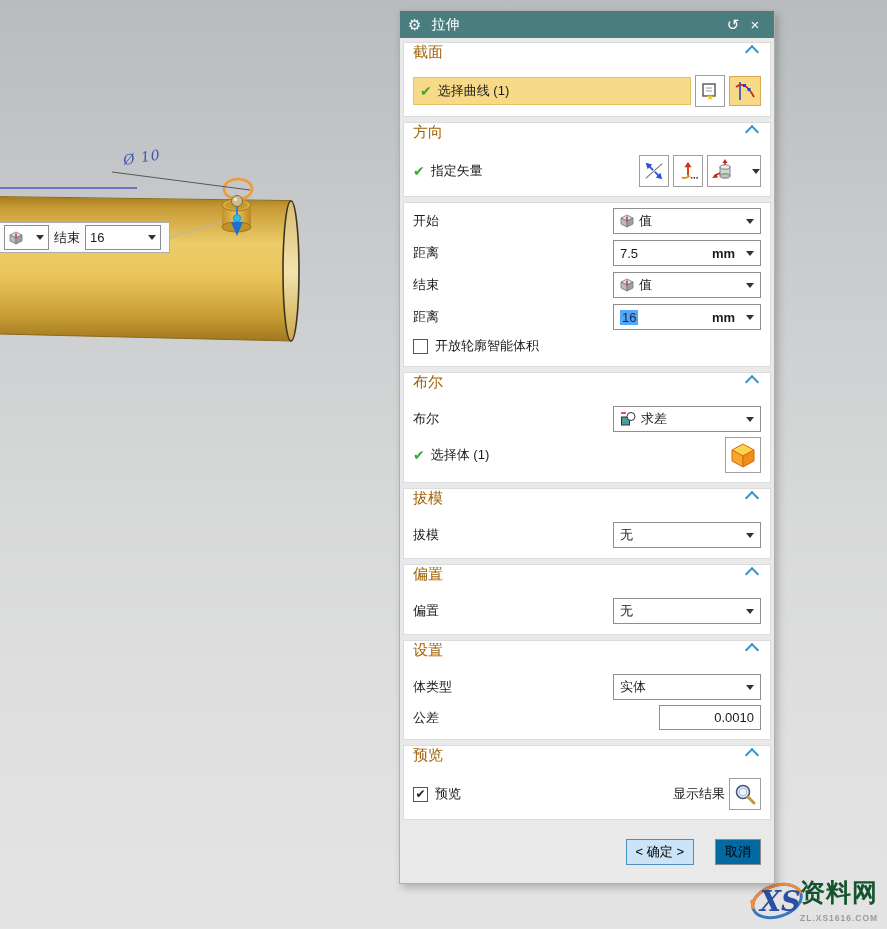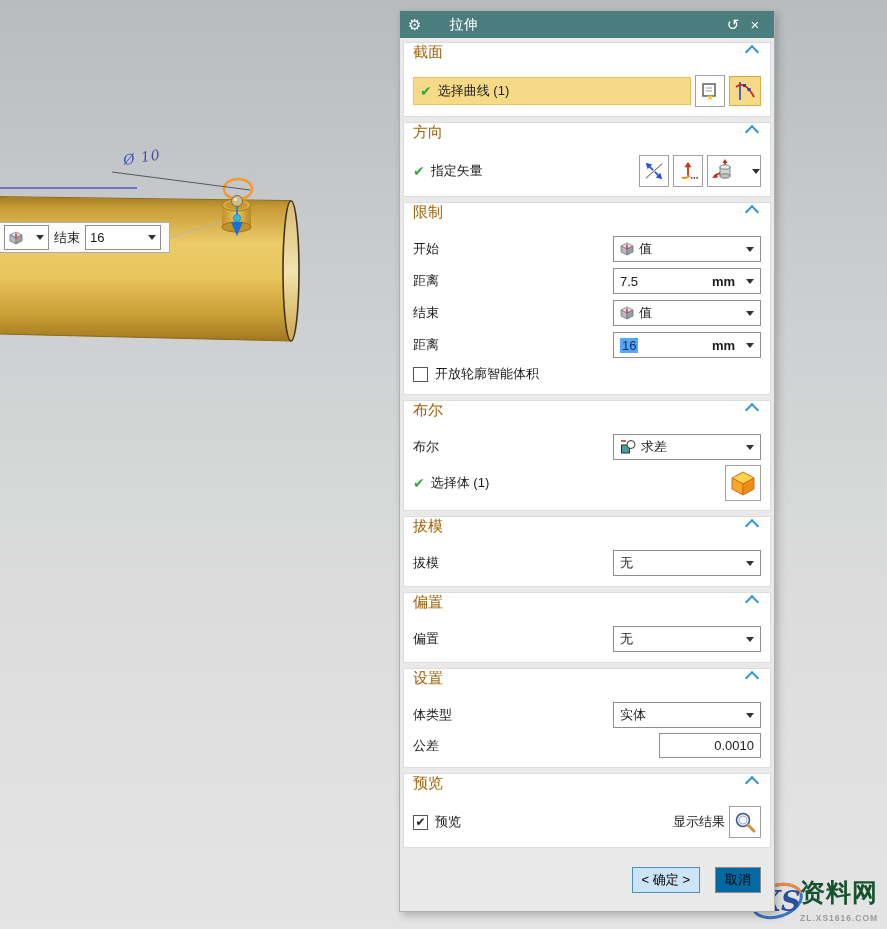--- a/index.html
+++ b/index.html
@@ -24,21 +24,21 @@
   .mini-lbl{font-size:13px;white-space:nowrap;}
   
   .dialog{
     position:absolute;left:399px;top:10px;width:376px;min-height:858px;z-index:2;
     background:#e9e9e9;border:1px solid #b0b0b0;box-shadow:3px 4px 8px rgba(0,0,0,.22);
     box-sizing:border-box;display:flex;flex-direction:column;
   }
   .titlebar{height:27px;background:#4a7e7e;color:#fff;display:flex;align-items:center;
     padding:0 8px;flex:0 0 auto;}
   .titlebar .gear{font-size:15px;line-height:1;}
-  .titlebar .title{flex:1;margin-left:28px;font-size:14px;}
+  .titlebar .title{flex:1;margin-left:10px;font-size:14px;}
   .tb-icon{width:22px;text-align:center;cursor:pointer;font-size:15px;line-height:1;}
   .dlg-body{flex:1;padding:4px 2px 0 2px;}
   .block{background:#fff;border:1px solid #dcdcdc;margin:0 1px 5px 1px;padding:0 9px 9px 9px;}
   .block-header{height:28px;display:flex;align-items:flex-start;justify-content:space-between;
     color:#a16207;font-size:15px;}
   .chev{width:8px;height:8px;border-left:2px solid #2e95d3;border-top:2px solid #2e95d3;
     transform:rotate(45deg);margin:4px 4px 0 0;}
   .row{display:flex;align-items:center;margin-top:4px;min-height:28px;}
   .spacer{flex:1;}
   .lbl{font-size:13px;white-space:nowrap;}
@@ -57,21 +57,21 @@
     display:flex;align-items:center;justify-content:center;margin-left:4px;flex:0 0 auto;}
   .iconbtn.big{height:32px;width:30px;}
   .iconbtn.wide{width:54px;gap:3px;}
   .iconbtn.active{background:#f7da87;border-color:#d8a94e;width:32px;height:30px;}
   .iconbtn.body{width:36px;height:36px;}
   .cb{width:15px;height:15px;border:1px solid #555;background:#fff;display:inline-flex;
     align-items:center;justify-content:center;font-size:12px;color:#222;box-sizing:border-box;
     margin-right:7px;flex:0 0 auto;}
   .tolfield{box-sizing:border-box;height:25px;width:102px;background:#fff;border:1px solid #8f8f8f;
     display:flex;align-items:center;justify-content:flex-end;padding:0 6px;}
-  .footer{flex:0 0 auto;display:flex;justify-content:flex-end;align-items:center;gap:15px;
+  .footer{flex:0 0 auto;display:flex;justify-content:flex-end;align-items:center;gap:21px;
     padding:14px 13px 18px 13px;}
   .btn{height:26px;padding:0 9px;display:inline-flex;align-items:center;border:1px solid #8a8a8a;
     background:#0369a1;font-size:13px;cursor:pointer;}
   .btn.primary{background:#cbe4f7;border:1px solid #4a8fc2;}
   
   .watermark{position:absolute;left:748px;top:874px;width:139px;height:54px;z-index:1;
     display:flex;align-items:center;}
   .wm-text{display:flex;flex-direction:column;margin-left:-6px;}
   .wm-name{font-size:25px;font-weight:bold;color:#14532d;letter-spacing:1px;line-height:1;}
   .wm-url{font-size:8.5px;font-weight:bold;color:#9b9b9b;letter-spacing:1px;margin-top:8px;
@@ -228,24 +228,20 @@
             <ellipse cx="17" cy="17" rx="5" ry="2.2" fill="#b9c6b9" stroke="#667" stroke-width="0.8"></ellipse>
             <line x1="12" y1="14" x2="6" y2="17" stroke="#cc2222" stroke-width="1.6"></line>
             <polygon points="8,14.5 4,19 10,18.6" fill="#cc2222"></polygon>
           </svg>
           <span class="caret"></span>
         </div>
       </div>
     </div>
 
     <div class="block">
-      <div class="block-header">
-        <span>限制</span>
-        <span class="chev"></span>
-      </div>
       <div class="row">
         <span class="lbl">开始</span>
         <span class="spacer"></span>
         <div class="dd">
           <svg viewBox="0 0 14 14" width="14" height="14">
             <polygon points="7,1 13,4 7,7 1,4" fill="#e0e0ea" stroke="#777" stroke-width="0.8"></polygon>
             <polygon points="1,4 7,7 7,13 1,10" fill="#b9b9c6" stroke="#777" stroke-width="0.8"></polygon>
             <polygon points="13,4 7,7 7,13 13,10" fill="#9c9cab" stroke="#777" stroke-width="0.8"></polygon>
             <line x1="7" y1="7" x2="7" y2="2.5" stroke="#d22" stroke-width="1.4"></line>
           </svg>

